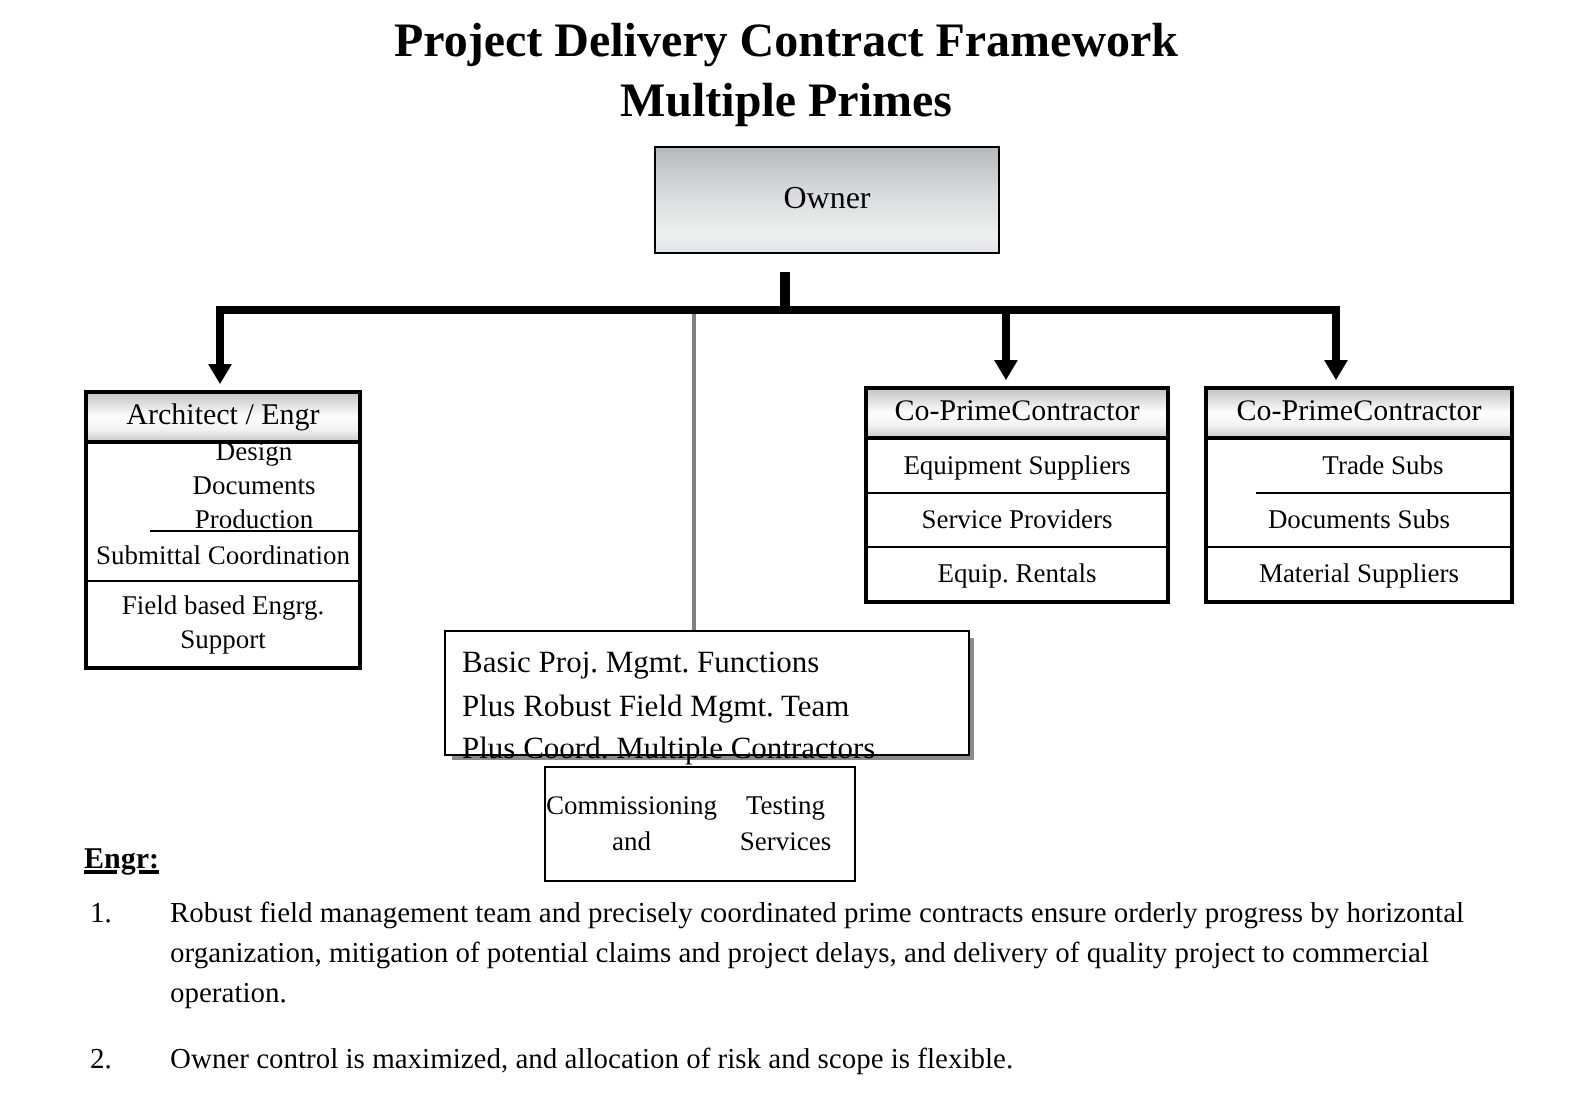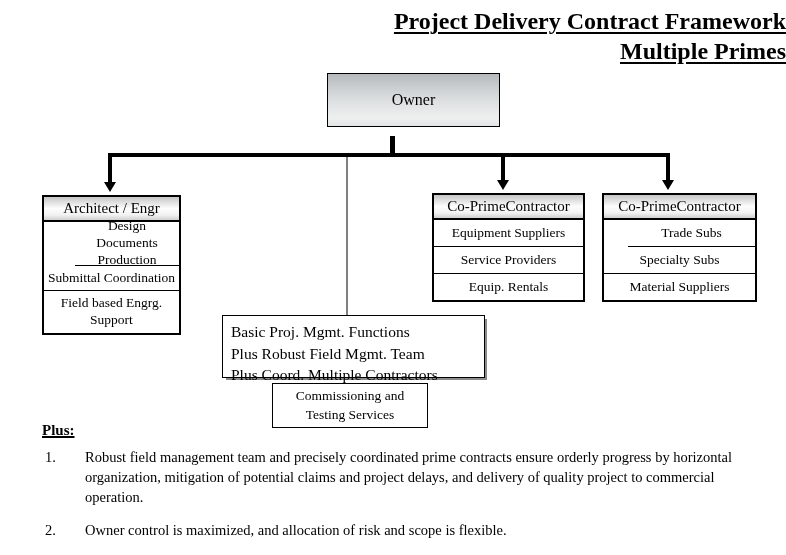--- a/index.html
+++ b/index.html
@@ -3,23 +3,23 @@
 <meta charset="utf-8">
 <style>
   html,body { margin:0; padding:0; background:#ffffff; }
   .canvas {
     position:relative; width:786px; height:555px; background:#ffffff;
     font-family:"Liberation Serif", serif; color:#000; overflow:hidden;
   }
 
   
   .title-line {
-    position:absolute; left:0; width:786px; text-align:right;
+    position:absolute; left:0; width:786px; text-align:center;
     font-weight:bold; font-size:24px; line-height:28px;
-    text-decoration:underline; text-decoration-thickness:2px; text-underline-offset:3px;
+    text-decoration-thickness:2px; text-underline-offset:3px;
   }
   .title-line.l1 { top:7px; }
   .title-line.l2 { top:37px; }
 
   
   .owner-box {
     position:absolute; left:307px; top:73px; width:173px; height:54px;
     box-sizing:border-box; border:1.5px solid #000;
     background:linear-gradient(to bottom, #b6babd 0%, #d9dcdd 45%, #eef0f0 85%, #e2e4e5 100%);
     display:flex; align-items:center; justify-content:center; font-size:16px;margin-left:20px;
@@ -53,23 +53,23 @@
   .col-cell:last-child { border-bottom:none; flex:1 1 auto; }
 
   
   .mgmt-box {
     position:absolute; left:222px; top:315px; width:263px; height:63px;
     box-sizing:border-box; border:1.5px solid #000; background:#fff;
     padding:5px 8px; font-size:15.5px; line-height:1.4;
     box-shadow:3px 3px 0 -1px #8b8b8b;
   }
   .commissioning-box {
-    position:absolute; left:272px; top:383px; width:156px; height:45px;
+    position:absolute; left:272px; top:383px; width:156px; height:58px;
     box-sizing:border-box; border:1.5px solid #000; background:#fff;
-    display:flex; flex-direction:column; align-items:center; justify-content:center;
+    display:flex; flex-direction:row; align-items:center; justify-content:center;
     text-align:center; font-size:13.5px; line-height:1.35;
   }
 
   
   .notes-heading {
     position:absolute; left:42px; top:422px; font-size:15px; font-weight:bold;
     text-decoration:underline; text-decoration-thickness:1.5px;
   }
   .notes-list { position:absolute; left:45px; top:447px; width:716px; }
   .note-item { display:flex; font-size:14.5px; line-height:20px; }
@@ -119,36 +119,36 @@
     <div class="col-cell" style="height:27px;">Equipment Suppliers</div>
     <div class="col-cell" style="height:27px;">Service Providers</div>
     <div class="col-cell">Equip. Rentals</div>
   </div>
 
   <div class="col" style="left:602px; top:193px; width:155px; height:109px;">
     <div class="col-header" style="height:25px;">
       <span>Co-PrimeContractor</span>
     </div>
     <div class="col-cell" style="height:27px;margin-left:24px;">Trade Subs</div>
-    <div class="col-cell" style="height:27px;">Specialty Subs</div>
+    <div class="col-cell" style="height:27px;">Documents Subs</div>
     <div class="col-cell">Material Suppliers</div>
   </div>
 
   <div class="mgmt-box">
     <div>Basic Proj. Mgmt. Functions</div>
     <div>Plus Robust Field Mgmt. Team</div>
     <div>Plus Coord. Multiple Contractors</div>
   </div>
 
   <div class="commissioning-box">
     <div>Commissioning and</div>
     <div>Testing Services</div>
   </div>
 
-  <div class="notes-heading">Plus:</div>
+  <div class="notes-heading">Engr:</div>
   <div class="notes-list">
     <div class="note-item">
       <div class="note-number">1.</div>
       <div class="note-text">Robust field management team and precisely coordinated prime contracts ensure orderly progress by horizontal organization, mitigation of potential claims and project delays, and delivery of quality project to commercial operation.</div>
     </div>
     <div class="note-item">
       <div class="note-number">2.</div>
       <div class="note-text">Owner control is maximized, and allocation of risk and scope is flexible.</div>
     </div>
   </div>

